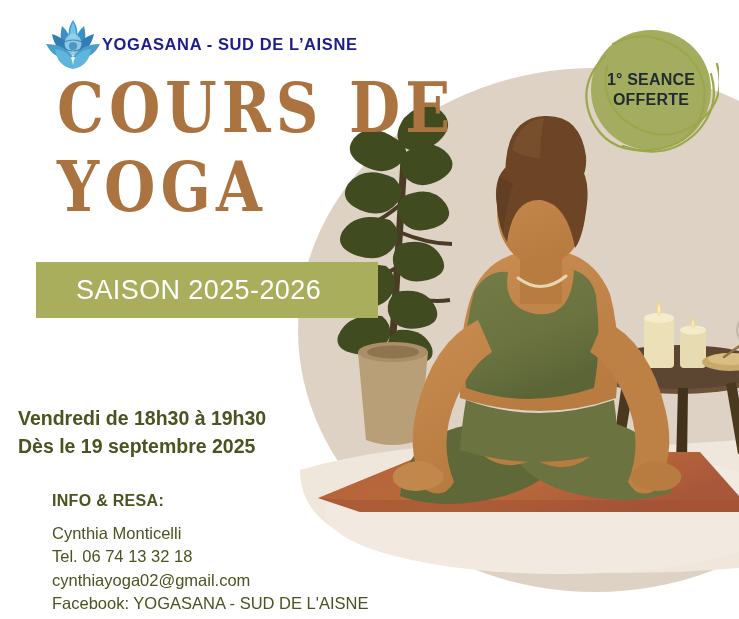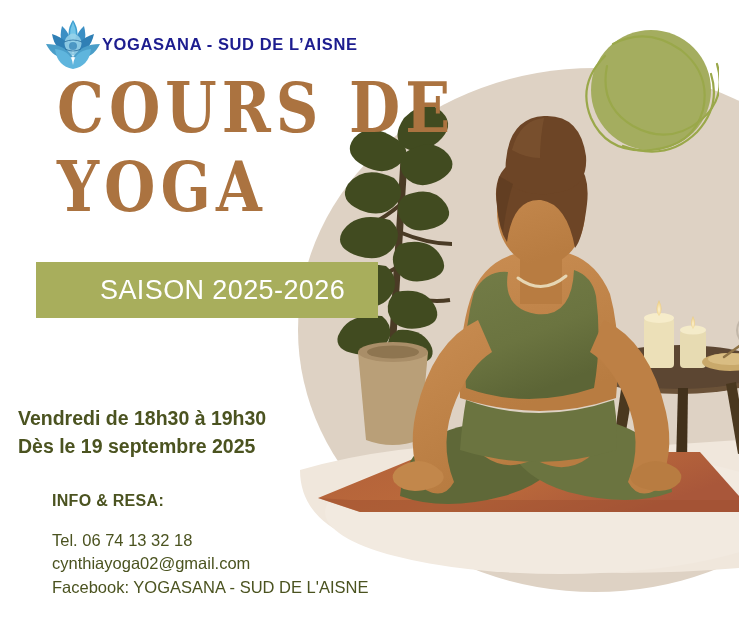--- a/index.html
+++ b/index.html
@@ -75,21 +75,21 @@
     width: 342px; height: 56px;
     background: #a8ae5c;
     display: flex;
     align-items: center;
     z-index: 6;
   }
   .season-text {
     color: #ffffff;
     font-size: 27px;
     letter-spacing: 0.4px;
-    padding-left: 64px;
+    padding-left: 40px;
     white-space: nowrap;
     text-align: right;
   }
 
   
   .city {
     position: absolute;
     left: 18px; top: 348px;
     font-size: 40px;
     font-weight: bold;
@@ -114,21 +114,21 @@
   .contact {
     position: absolute;
     left: 52px; top: 492px;
     z-index: 6;
   }
   .contact .ttl {
     font-size: 16px;
     font-weight: bold;
     color: #4b5320;
     letter-spacing: 0.3px;
-    margin-bottom: 19px;
+    margin-bottom: 12px;
   }
   .contact .ln {
     font-size: 16.5px;
     line-height: 1.42;
     color: #4b5320;
     white-space: nowrap;
   }
 
   
   .badge {
@@ -321,29 +321,34 @@
     <div class="season-text">SAISON 2025-2026</div>
   </div>
 
   <div class="schedule">
     <div>Vendredi de 18h30 à 19h30</div>
     <div>Dès le 19 septembre 2025</div>
   </div>
 
   <div class="contact">
     <div class="ttl">INFO &amp; RESA:</div>
+    <div class="ln">Cynthia Monticelli</div>
     <div class="ln">Tel. 06 74 13 32 18</div>
     <div class="ln">cynthiayoga02@gmail.com</div>
     <div class="ln">Facebook: YOGASANA - SUD DE L'AISNE</div>
   </div>
 
   <div class="badge">
     <div class="badge-disc"></div>
     <svg class="badge-rings" viewBox="0 0 136 136" xmlns="http://www.w3.org/2000/svg">
       <g fill="none" stroke="#9aa84a" stroke-width="2.2" stroke-linecap="round">
         <path d="M30 22 q34 -18 68 6 q30 24 22 60 q-10 36 -52 40 q-44 4 -60 -32 q-14 -34 14 -62"></path>
         <path d="M24 44 q-8 40 26 60 q36 20 68 -6 q26 -22 16 -56"></path>
         <path d="M40 124 q44 16 74 -14 q24 -26 14 -58"></path>
       </g>
     </svg>
+    <div class="badge-text">
+      <span>1° SEANCE</span>
+      <span>OFFERTE</span>
+    </div>
   </div>
 
 </div>
 
 </body></html>

